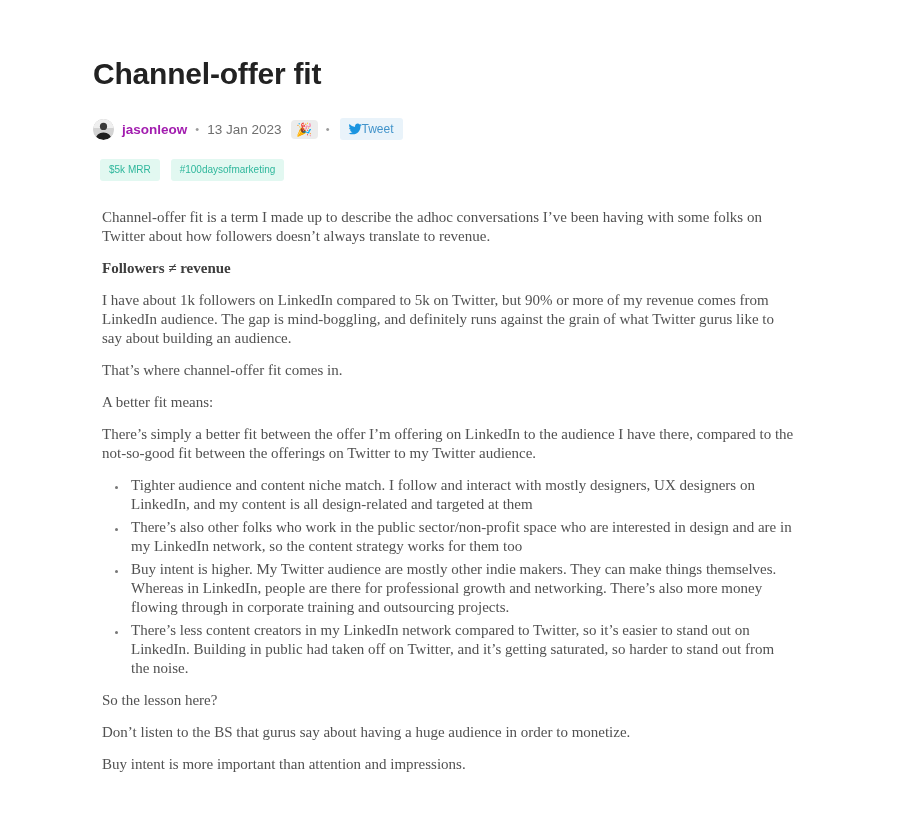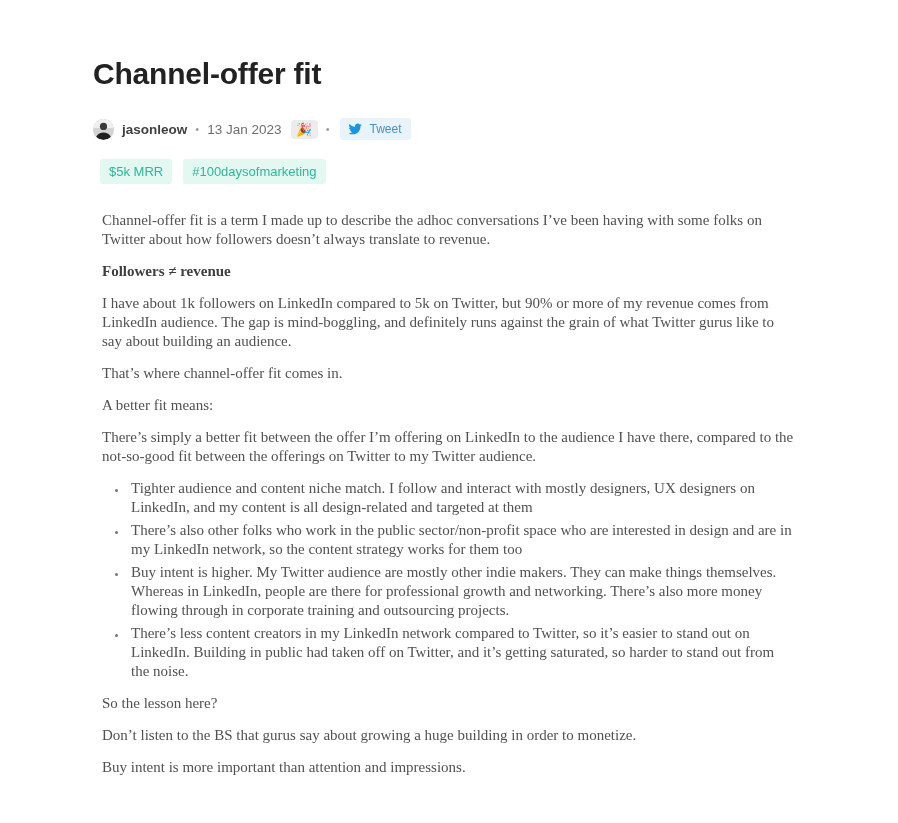--- a/index.html
+++ b/index.html
@@ -15,39 +15,39 @@
     font-size:30px;font-weight:700;color:#222222;
     letter-spacing:-0.2px;margin:0 0 26px 0;line-height:1.2;
   }
 
   .meta-row{display:flex;align-items:center;gap:8px;margin:0 0 19px 0;}
   .avatar{
     width:21px;height:21px;border-radius:50%;overflow:hidden;
     flex:none;display:block;background:#d9d9d9;cursor:pointer;
   }
   .avatar svg{display:block;width:100%;height:100%;}
-  .author-link{color:#404040;font-size:13.5px;font-weight:600;text-decoration:none;cursor:pointer;}
+  .author-link{color:#a21caf;font-size:13.5px;font-weight:600;text-decoration:none;cursor:pointer;}
   .meta-sep{color:#9a9a9a;font-size:11px;}
   .post-date{color:#6e6e6e;font-size:13.5px;text-align:center;}
   .emoji-badge{
     background:#ececec;border-radius:4px;padding:3px 5px;
     font-size:13px;line-height:1;margin-left:2px;
   }
   .tweet-btn{
-    display:inline-flex;align-items:center;gap:8px;
+    display:inline-flex;align-items:center;gap:0;
     background:#e9f3fa;border-radius:3px;padding:4px 9px 4px 8px;
     color:#4193ca;font-size:12px;font-weight:500;text-decoration:none;
     margin-left:2px;cursor:pointer;
   }
   .tweet-btn .bird{display:inline-flex;width:14px;height:14px;}
   .tweet-btn .bird svg{width:14px;height:14px;}
 
   .tags-row{display:flex;gap:11px;margin:0 0 25px 0;padding-left:7px;}
   .tag-pill{
-    background:#e2f8f1;color:#2fb79c;font-size:13px;font-weight:500;
+    background:#e2f8f1;color:#2fb79c;font-size:10px;font-weight:500;
     padding:6px 9px;border-radius:3px;line-height:1;cursor:pointer;
   }
 
   .prose{
     font-family:"Liberation Serif","DejaVu Serif",serif;
     font-size:15px;line-height:19px;color:#515151;
     padding:0 9px;margin-top:27px;
   }
   .prose p{margin:0 1px 13px 0;}
   .prose p.bold{font-weight:700;color:#3e3e3e;}
@@ -105,17 +105,17 @@
     <p>That’s where channel-offer fit comes in.</p>
     <p>A better fit means:</p>
     <p>There’s simply a better fit between the offer I’m offering on LinkedIn to the audience I have there, compared to the not-so-good fit between the offerings on Twitter to my Twitter audience.</p>
     <ul>
       <li>Tighter audience and content niche match. I follow and interact with mostly designers, UX designers on LinkedIn, and my content is all design-related and targeted at them</li>
       <li>There’s also other folks who work in the public sector/non-profit space who are interested in design and are in my LinkedIn network, so the content strategy works for them too</li>
       <li>Buy intent is higher. My Twitter audience are mostly other indie makers. They can make things themselves. Whereas in LinkedIn, people are there for professional growth and networking. There’s also more money flowing through in corporate training and outsourcing projects.</li>
       <li>There’s less content creators in my LinkedIn network compared to Twitter, so it’s easier to stand out on LinkedIn. Building in public had taken off on Twitter, and it’s getting saturated, so harder to stand out from the noise.</li>
     </ul>
     <p>So the lesson here?</p>
-    <p>Don’t listen to the BS that gurus say about growing a huge building in order to monetize.</p>
+    <p>Don’t listen to the BS that gurus say about having a huge audience in order to monetize.</p>
     <p>Buy intent is more important than attention and impressions.</p>
   </div>
 
 </div>
 
 </body></html>

